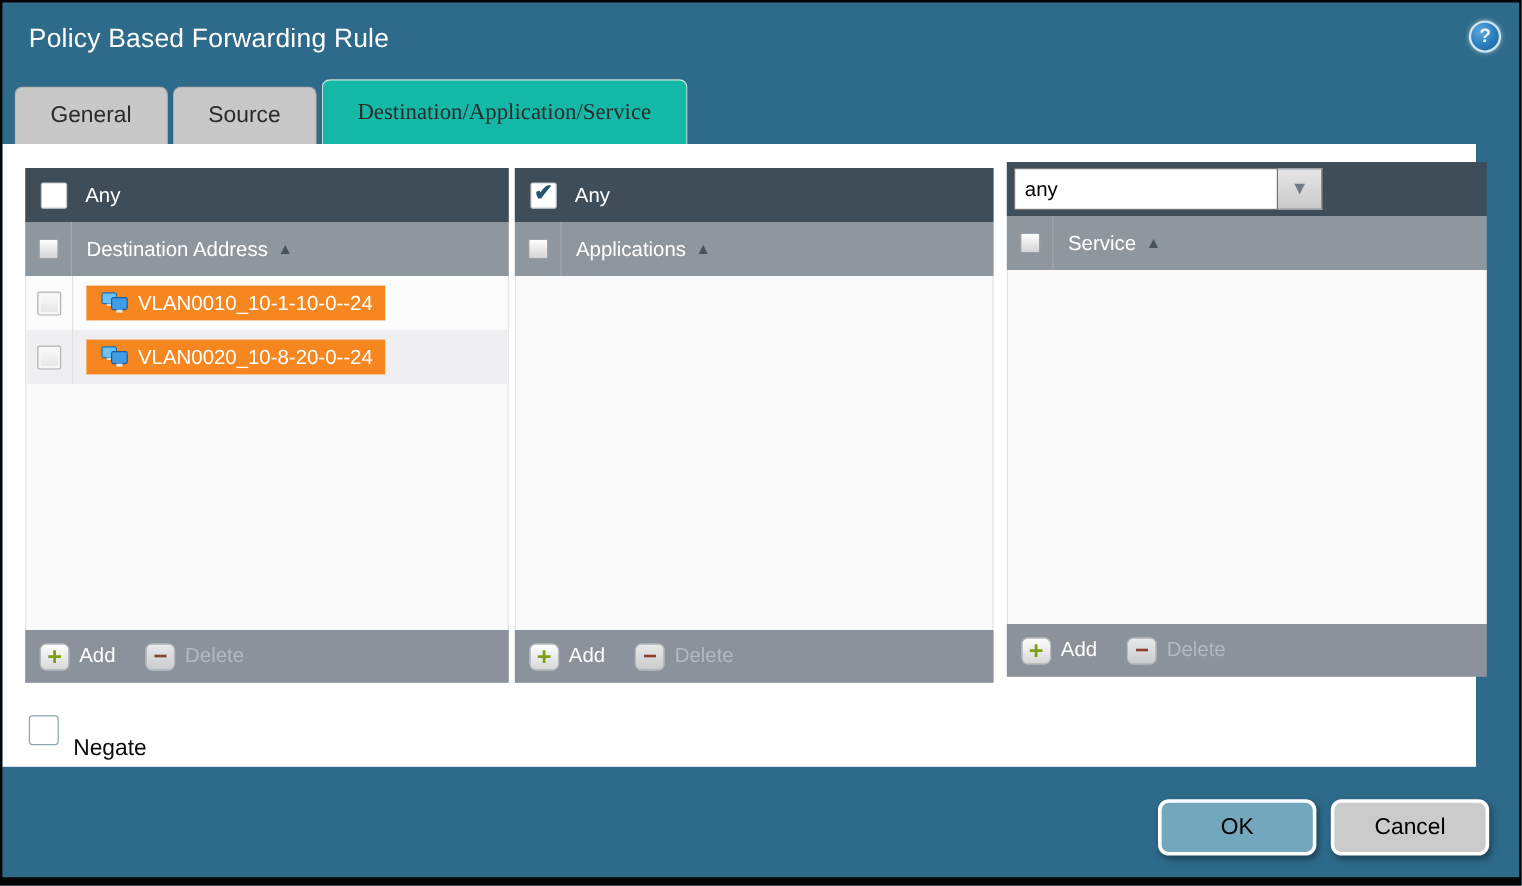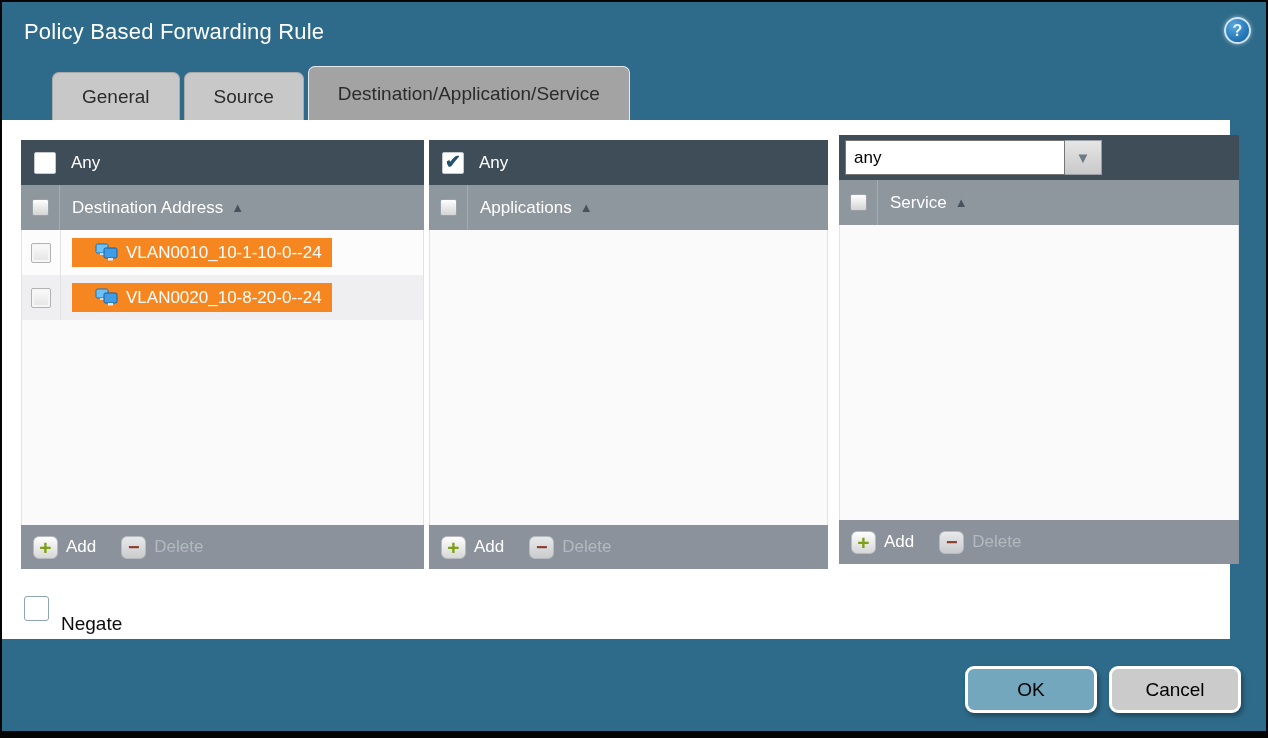--- a/index.html
+++ b/index.html
@@ -24,34 +24,35 @@
     border:2px solid #cfe6f5;
     box-shadow:0 0 4px rgba(255,255,255,.5);
     color:#eaf5fd; font-size:16px; font-weight:bold;
     display:flex; align-items:center; justify-content:center;
     cursor:pointer;
   }
 
   
   .tabbar {
     position:absolute; left:10px; top:64px;
-    display:flex; align-items:flex-end; z-index:3;margin-left:40px;
+    display:flex; align-items:flex-end; z-index:3;
   }
   .tab {
     height:48px; display:flex; align-items:center;
     padding:0 29px; margin-right:4px;
     background:#c8c8c8; color:#2b2b2b;
     font-size:19px;
     border-radius:7px 7px 0 0;
     border:1px solid #a9a9a9; border-bottom:none;
     cursor:pointer; white-space:nowrap;
   }
   .tab.active {
-    height:54px; background:#a3a3a3; border-color:#e8e8e8;
+    height:54px; background:#14b8a6; border-color:#e8e8e8;
     z-index:4;
+    font-family:Liberation Serif, serif;
   }
 
   
   .content {
     position:absolute; left:0; top:118px;
     width:1228px; height:519px; background:#ffffff;
   }
 
   .panel { position:absolute; display:flex; flex-direction:column; }
   .panel-dest { left:19px;  top:20px; width:403px; height:429px; }
@@ -85,21 +86,21 @@
   .row:nth-child(odd)  { background:#fcfcfc; }
   .row:nth-child(even) { background:#efeff1; }
   .row .cb-cell {
     width:39px; display:flex; justify-content:center; align-items:center;
     border-right:1px solid #e2e2e2; align-self:stretch;
   }
   .chip {
     margin-left:11px; height:29px;
     background:#f6861f; color:#ffffff; font-size:17px;
     display:inline-flex; align-items:center;
-    padding:0 10px 0 23px; cursor:pointer;
+    padding:0 10px 0 12px; cursor:pointer;
   }
   .chip svg { margin-right:7px; }
 
   .action-bar {
     height:44px; background:#8b929b; flex:0 0 44px;
     display:flex; align-items:center;
   }
   .icon-btn {
     width:25px; height:23px; border-radius:6px;
     border:1px solid #b7bbbf;

